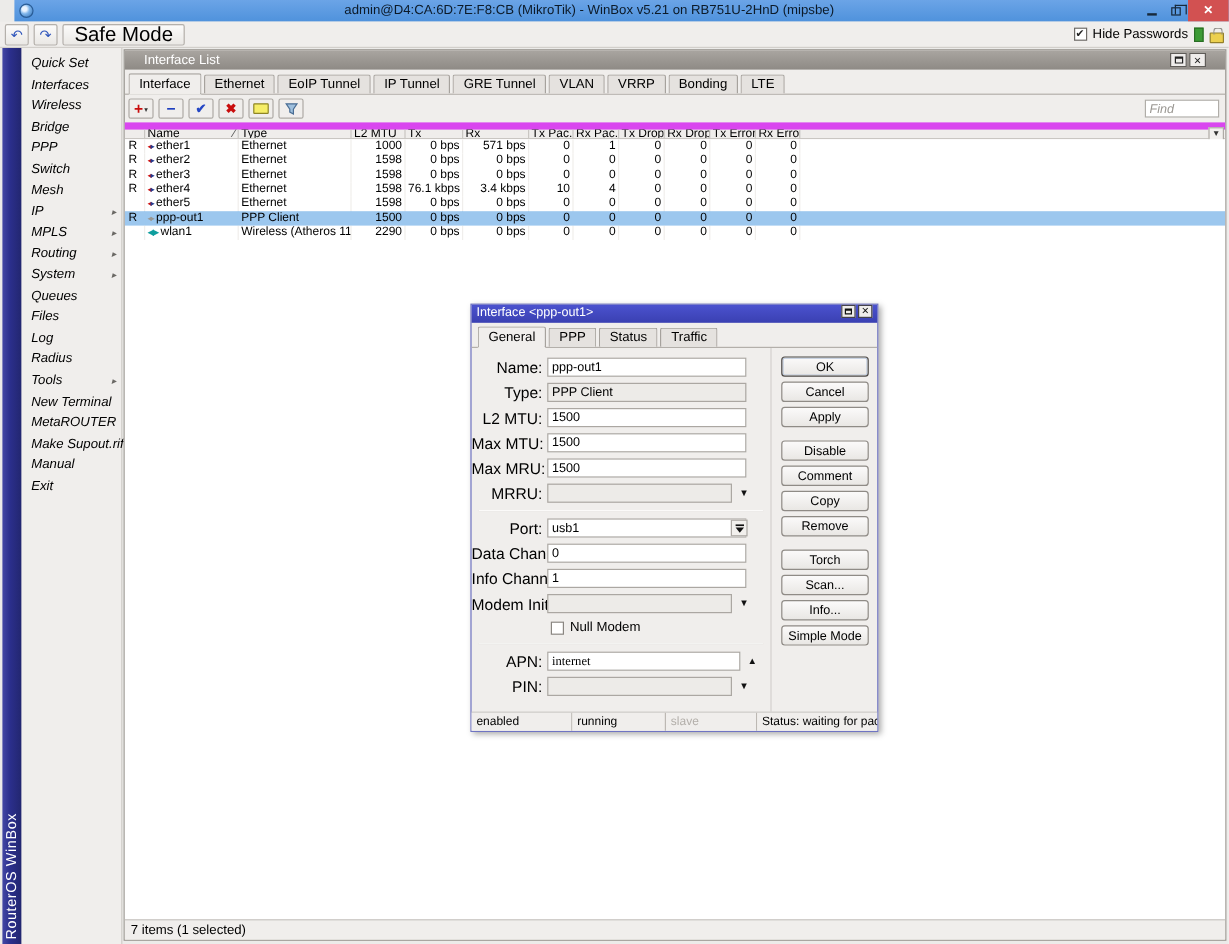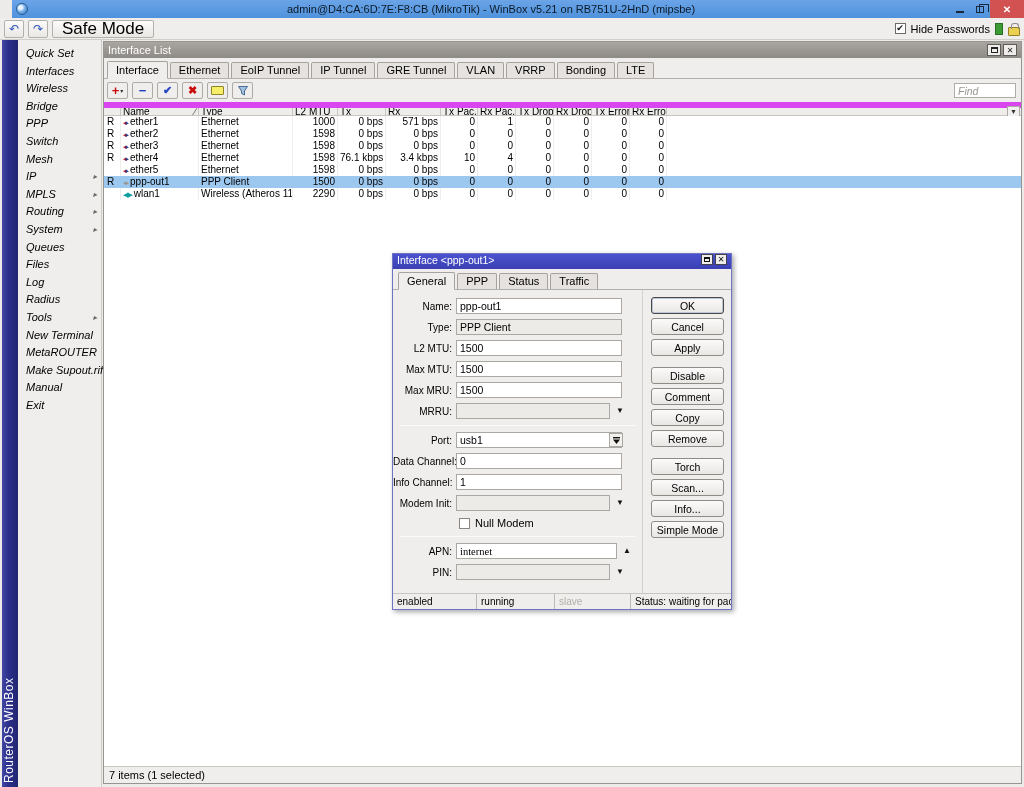--- a/index.html
+++ b/index.html
@@ -44,21 +44,21 @@
   .brand-text{position:absolute;left:14px;bottom:4px;transform:rotate(-90deg);transform-origin:left bottom;
     color:#fff;font-size:12px;letter-spacing:.5px;white-space:nowrap;}
   .sidebar{position:absolute;left:18px;top:40px;bottom:0;width:84px;background:#f0eeec;
     border-right:1px solid #cfccc8;padding-top:5px;}
   .menu-item{height:17.6px;line-height:17.6px;padding-left:8px;position:relative;cursor:default;white-space:nowrap;font-style:italic;}
   .menu-arrow{position:absolute;right:4px;top:0;color:#6b6965;font-size:8px;}
   
   .il-window{position:absolute;left:103px;top:41px;right:2px;bottom:3px;background:#f0eeec;
     border:1px solid #98948f;display:flex;flex-direction:column;}
   .il-title{height:16px;background:linear-gradient(#a9a5a0,#8e8a85);color:#fff;display:flex;
-    align-items:center;padding:0 4px;flex:none;}
+    align-items:center;padding:0 16px;flex:none;}
   .il-title-label{flex:1;}
   .mini-btn{width:14px;height:12px;background:#efedeb;border:1px solid #5f5c58;display:flex;
     align-items:center;justify-content:center;margin-left:2px;font-size:8px;color:#222;}
   .glyph-box{display:block;width:7px;height:6px;border:1px solid #222;border-top-width:2px;}
   .il-tabs{display:flex;gap:2px;align-items:flex-end;padding:3px 3px 0;border-bottom:1px solid #b3afaa;flex:none;}
   .tab{height:16px;line-height:15px;padding:0 8px;background:#e5e2df;border:1px solid #a6a29d;
     border-bottom:none;border-radius:2px 2px 0 0;white-space:nowrap;}
   .tab.active{height:18px;line-height:17px;background:#f0eeec;margin-bottom:-1px;border-bottom:1px solid #f0eeec;text-align:center;}
   .il-toolbar{height:23px;display:flex;align-items:center;gap:4px;padding:0 3px;flex:none;}
   .icon-btn{height:17px;min-width:21px;border:1px solid #aeaaa5;border-radius:2px;
@@ -108,21 +108,21 @@
   .dlg-title{height:15px;background:linear-gradient(#4b52ce,#3a40b2);color:#fff;display:flex;
     padding:0 4px;flex:none;}
   .dlg-title-label{flex:1;font-size:10.5px;}
   .dlg-mini-btn{width:12px;height:11px;background:#efedeb;border:1px solid #44424a;display:flex;
     align-items:center;justify-content:center;margin-left:2px;font-size:8px;color:#111;line-height:9px;}
   .glyph-box-sm{display:block;width:6px;height:5px;border:1px solid #111;border-top-width:2px;}
   .dlg-tabs{display:flex;gap:2px;align-items:flex-end;padding:3px 5px 0;border-bottom:1px solid #b3afaa;flex:none;}
   .dlg-content{flex:1;display:flex;min-height:0;}
   .dlg-form{width:250px;padding-top:6px;border-right:1px solid #d4d1cd;}
   .frow{height:20px;display:flex;align-items:center;margin-bottom:1px;position:relative;}
-  .f-label{width:63px;text-align:right;padding-right:4px;font-size:10px;white-space:nowrap;}
+  .f-label{width:63px;text-align:right;padding-right:4px;font-size:13px;white-space:nowrap;}
   .f-input{width:166px;height:16px;border:1px solid #aba7a2;font-size:10.5px;padding:0 3px;
     font-family:"Liberation Sans",sans-serif;background:#fff;}
   .f-readonly{background:#edebe8;}
   .f-combo{width:154px;background:#edebe8;}
   .f-apn{width:161px;font-family:Liberation Serif, serif;}
   .f-port{padding-right:16px;}
   .port-btn{position:absolute;left:216px;top:3px;width:14px;height:14px;border:1px solid #aba7a2;
     background:#f2f0ed;display:flex;align-items:center;justify-content:center;}
   .arrow-out{margin-left:6px;font-size:8px;color:#111;line-height:8px;}
   .fsep{height:1px;background:#d2cfcb;border-bottom:1px solid #fbfaf9;margin:4px 6px 4px 6px;}

